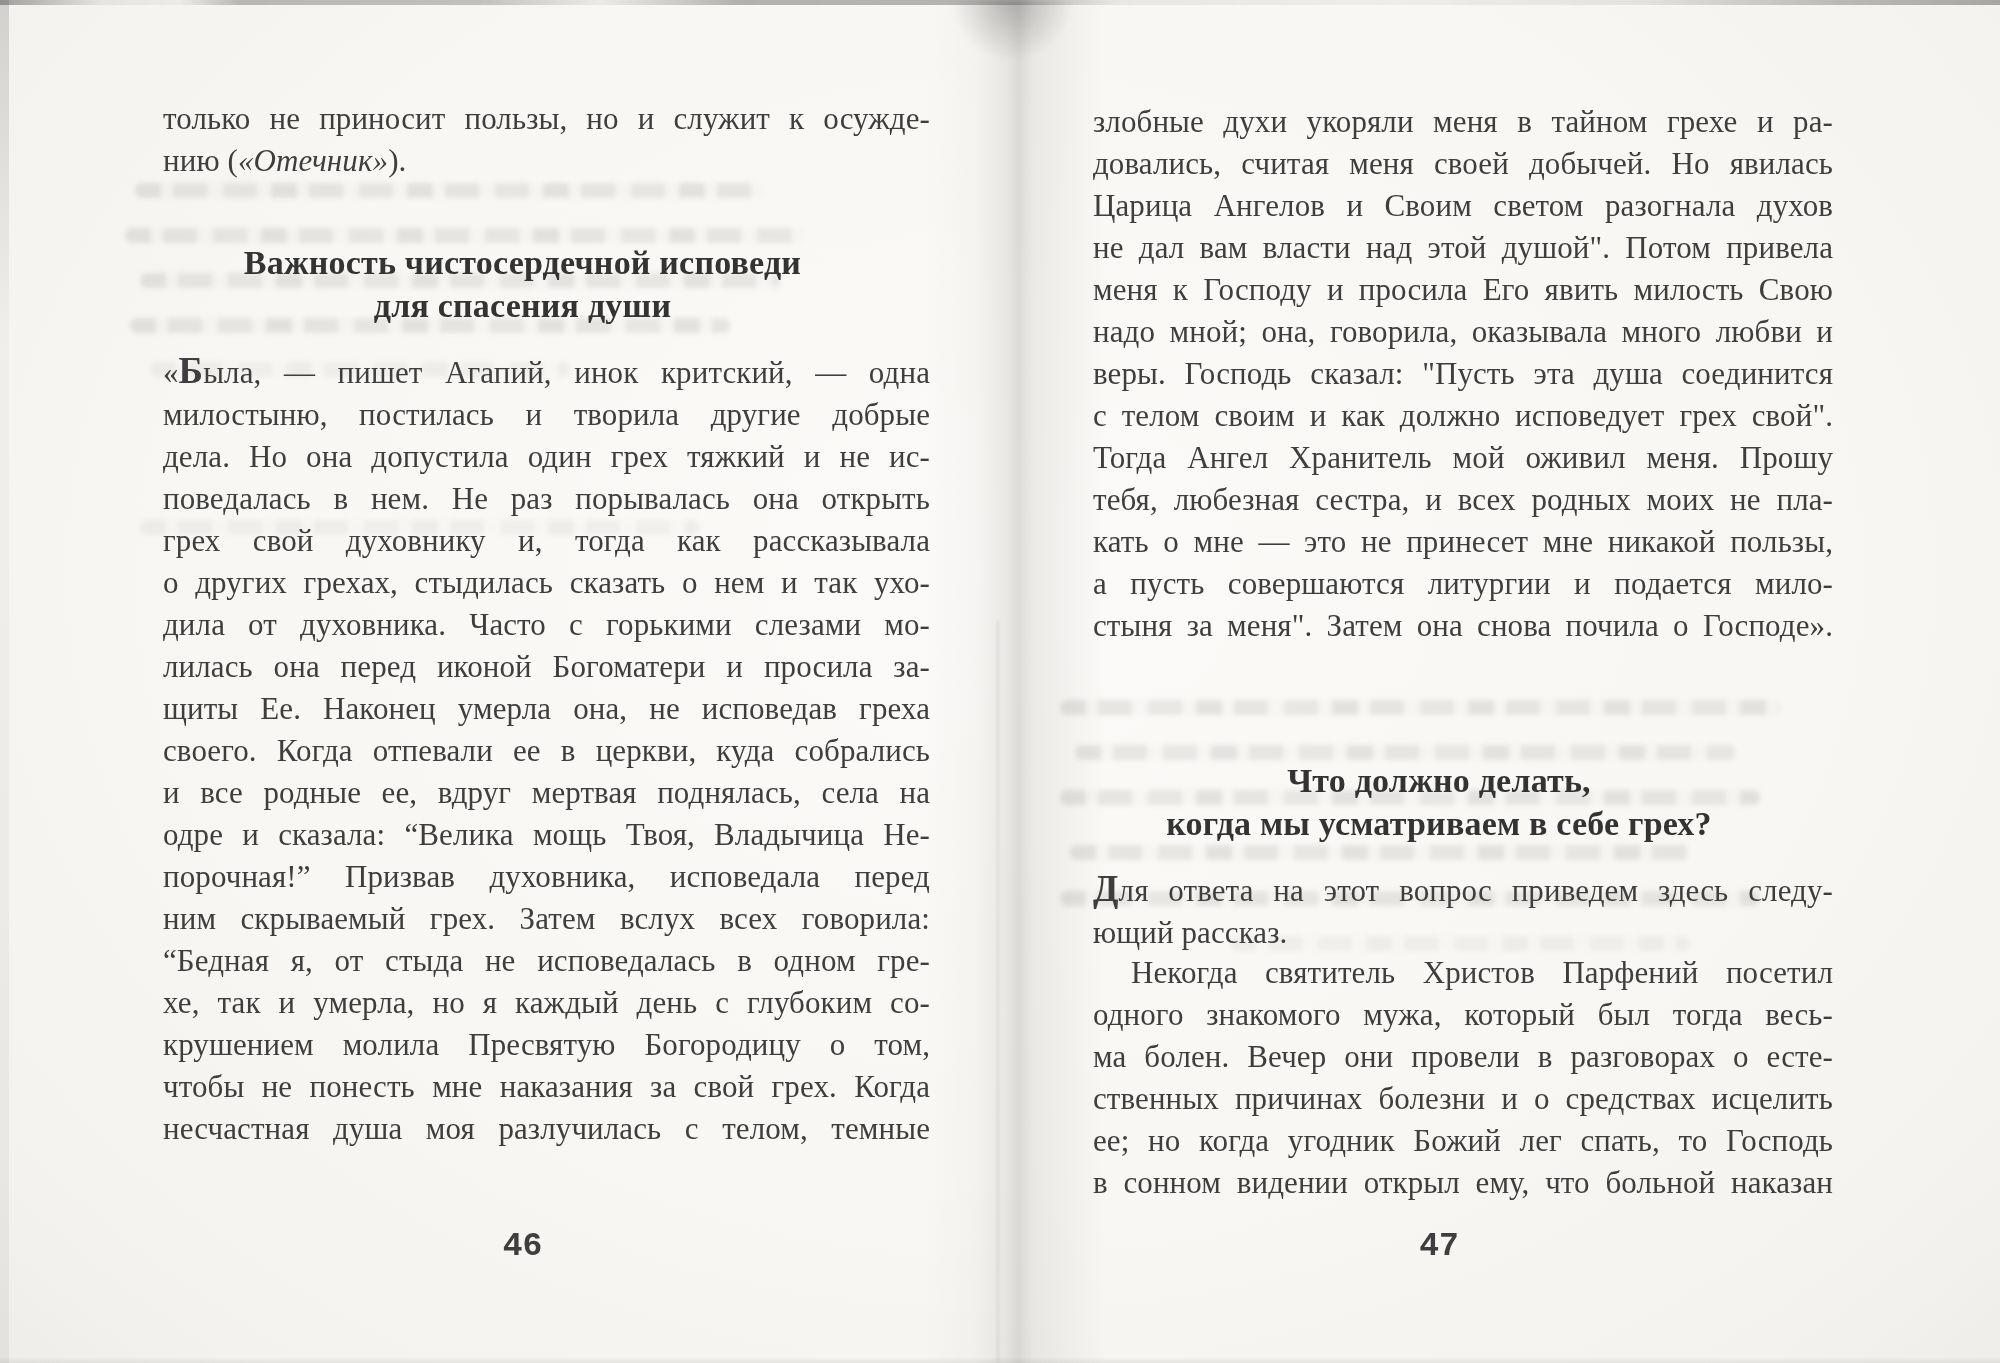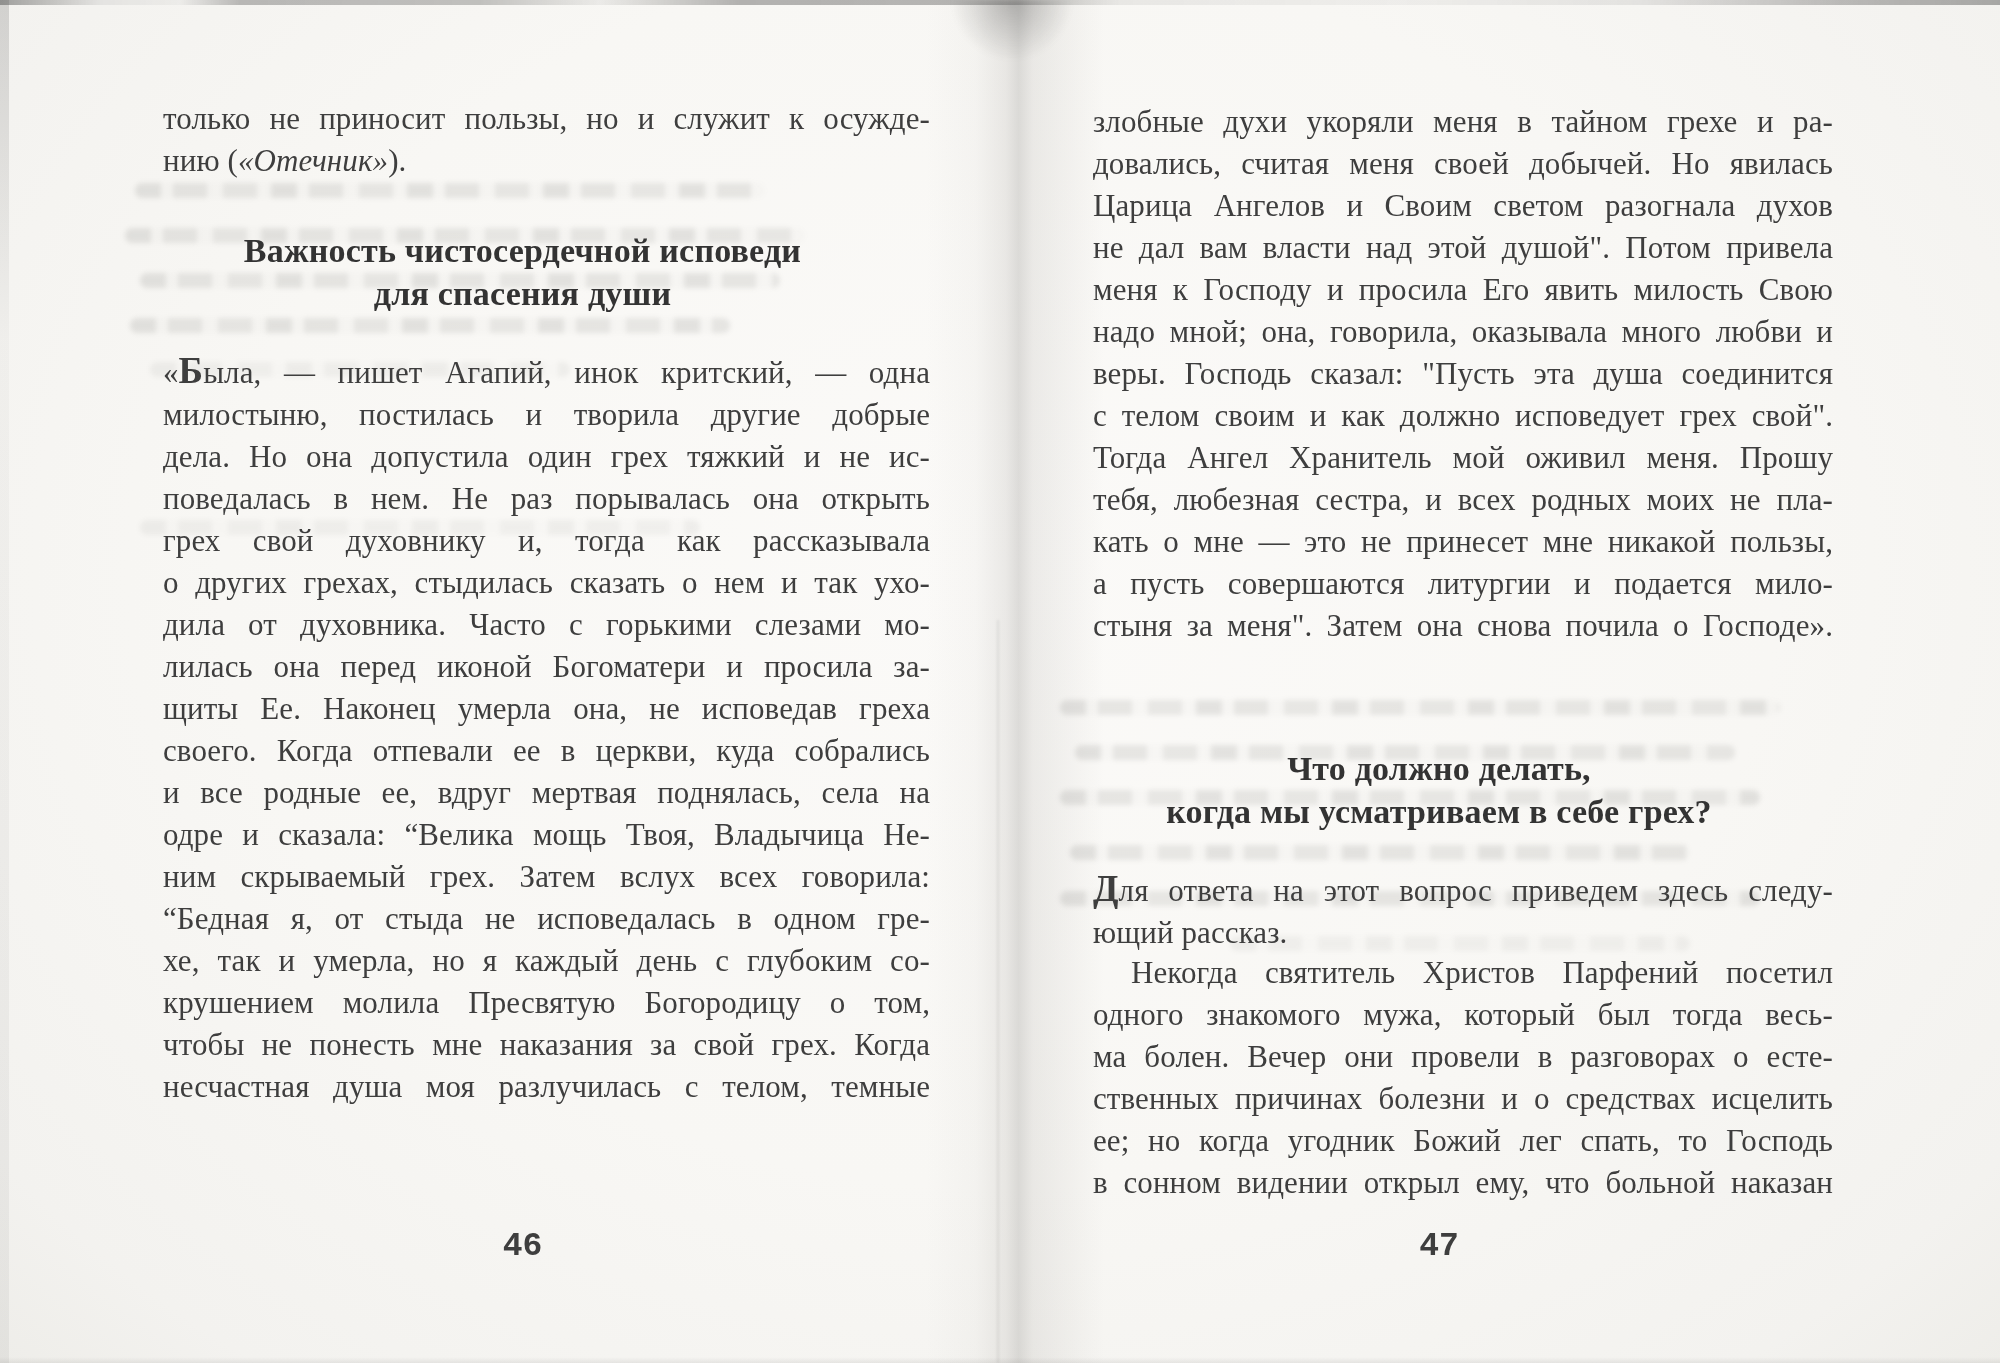--- a/index.html
+++ b/index.html
@@ -31,21 +31,21 @@
   
   .page{position:absolute;top:0;height:100%;}
   #page-left{left:115px;width:815px;}
   #page-right{left:1045px;width:788px;}
   .blk{position:absolute;left:0;right:0;margin-left:48px;}
   .line{font-size:31px;line-height:42px;text-align:justify;text-align-last:justify;letter-spacing:.1px;}
   .line.short{text-align:right;text-align-last:left;}
   .line.ind{padding-left:38px;}
   .it{font-style:italic;}
   .init{font-weight:700;font-size:37px;}
-  .heading{position:absolute;left:0;right:0;margin:4px;font-size:34px;line-height:43px;font-weight:700;
+  .heading{position:absolute;left:0;right:0;margin:16px;font-size:34px;line-height:43px;font-weight:700;
     text-align:center;color:#333;letter-spacing:.2px;}
   .pagenum{position:absolute;top:1228px;left:0;right:0;text-align:center;font-size:33px;font-weight:700;color:#3e3e3e;font-family:Liberation Mono, monospace;}
 </style>
 </head>
 <body>
 
 <div class="scan">
 
   <div class="edge-top"></div>
   <div class="edge-left"></div>
@@ -85,20 +85,21 @@
       <div class="line">дела. Но она допустила один грех тяжкий и не ис-</div>
       <div class="line">поведалась в нем. Не раз порывалась она открыть</div>
       <div class="line">грех свой духовнику и, тогда как рассказывала</div>
       <div class="line">о других грехах, стыдилась сказать о нем и так ухо-</div>
       <div class="line">дила от духовника. Часто с горькими слезами мо-</div>
       <div class="line">лилась она перед иконой Богоматери и просила за-</div>
       <div class="line">щиты Ее. Наконец умерла она, не исповедав греха</div>
       <div class="line">своего. Когда отпевали ее в церкви, куда собрались</div>
       <div class="line">и все родные ее, вдруг мертвая поднялась, села на</div>
       <div class="line">одре и сказала: “Велика мощь Твоя, Владычица Не-</div>
+      <div class="line">порочная!” Призвав духовника, исповедала перед</div>
       <div class="line">ним скрываемый грех. Затем вслух всех говорила:</div>
       <div class="line">“Бедная я, от стыда не исповедалась в одном гре-</div>
       <div class="line">хе, так и умерла, но я каждый день с глубоким со-</div>
       <div class="line">крушением молила Пресвятую Богородицу о том,</div>
       <div class="line">чтобы не понесть мне наказания за свой грех. Когда</div>
       <div class="line">несчастная душа моя разлучилась с телом, темные</div>
     </div>
 
     <div class="pagenum">46</div>
   </section>

